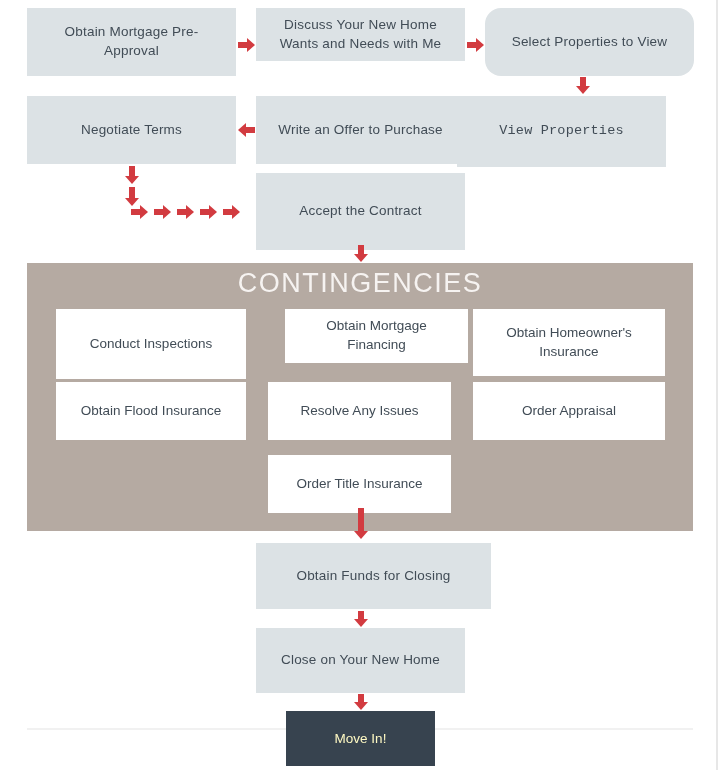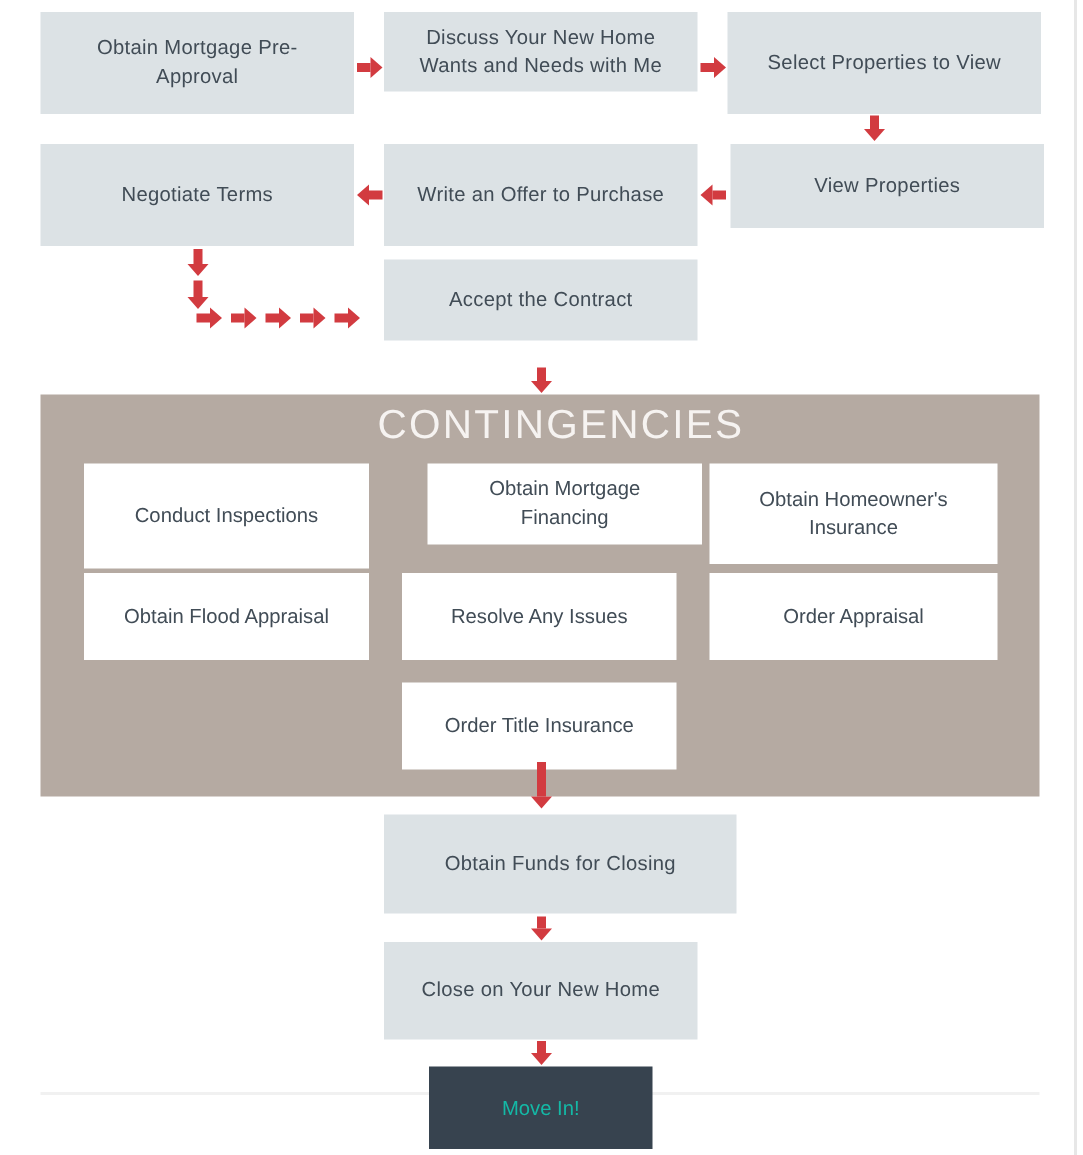--- a/index.html
+++ b/index.html
@@ -32,21 +32,21 @@
   }
   
   .panel {
     position: absolute;
     left: 27px; top: 263px;
     width: 666px; height: 268px;
     background: #b5aaa2;
   }
   .panel-title {
     position: absolute;
-    left: 14px; top: 5px; width: 100%;
+    left: 0; top: 5px; width: 100%;
     text-align: center;
     color: #f6f3f1;
     font-size: 27px;
     font-weight: 300;
     letter-spacing: 1.5px;
   }
   
   .cbox {
     position: absolute;
     background: #ffffff;
@@ -59,21 +59,21 @@
     text-align: center;
     padding: 0 14px;
     box-sizing: border-box;
   }
   
   .final {
     position: absolute;
     left: 286px; top: 711px;
     width: 149px; height: 55px;
     background: #37434f;
-    color: #14b8a6;
+    color: #fef9c3;
     font-size: 13.5px;
     display: flex;
     align-items: center;
     justify-content: center;
     text-align: center;
     z-index: 3;
   }
   
   .arr-right {
     position: absolute;
@@ -157,50 +157,50 @@
 
 <div id="page">
 
   <div class="vline"></div>
   <div class="hline"></div>
 
   <div class="step" style="left:27px; top:8px; width:209px; height:68px;">Obtain Mortgage Pre-Approval</div>
   <div class="arr-right" style="left:238px; top:38px;"></div>
   <div class="step" style="left:256px; top:8px; width:209px; height:53px;">Discuss Your New Home Wants and Needs with Me</div>
   <div class="arr-right" style="left:467px; top:38px;"></div>
-  <div class="step" style="left:485px; top:8px; width:209px; height:68px;">Select Properties to View</div>
+  <div class="step" style="left:485px; top:8px; width:209px; height:68px;border-radius:16px;">Select Properties to View</div>
 
   <div class="arr-down" style="left:576px; top:77px; height:17px;"></div>
 
   <div class="step" style="left:27px; top:96px; width:209px; height:68px;">Negotiate Terms</div>
   <div class="arr-left" style="left:238px; top:123px;"></div>
   <div class="step" style="left:256px; top:96px; width:209px; height:68px;">Write an Offer to Purchase</div>
   <div class="arr-left" style="left:467px; top:123px;"></div>
-  <div class="step" style="left:487px; top:96px; width:209px; height:56px;">View Properties</div>
+  <div class="step" style="left:457px; top:96px; width:209px; height:71px;font-family:Liberation Mono, monospace;">View Properties</div>
 
   <div class="arr-down" style="left:125px; top:166px; height:18px;"></div>
   <div class="arr-down" style="left:125px; top:187px; height:19px;"></div>
   <div class="arr-right" style="left:131px; top:205px;"></div>
   <div class="arr-right" style="left:154px; top:205px;"></div>
   <div class="arr-right" style="left:177px; top:205px;"></div>
   <div class="arr-right" style="left:200px; top:205px;"></div>
   <div class="arr-right" style="left:223px; top:205px;"></div>
 
-  <div class="step" style="left:256px; top:173px; width:209px; height:54px;">Accept the Contract</div>
+  <div class="step" style="left:256px; top:173px; width:209px; height:77px;">Accept the Contract</div>
 
   <div class="arr-down" style="left:354px; top:245px; height:17px;"></div>
 
   <div class="panel">
     <div class="panel-title">CONTINGENCIES</div>
 
     <div class="cbox" style="left:29px; top:46px; width:190px; height:70px;">Conduct Inspections</div>
     <div class="cbox" style="left:241px; top:46px; width:183px; height:54px;margin-left:17px;">Obtain Mortgage Financing</div>
     <div class="cbox" style="left:446px; top:46px; width:192px; height:67px;">Obtain Homeowner's Insurance</div>
 
-    <div class="cbox" style="left:29px; top:119px; width:190px; height:58px;">Obtain Flood Appraisal</div>
+    <div class="cbox" style="left:29px; top:119px; width:190px; height:58px;">Obtain Flood Insurance</div>
     <div class="cbox" style="left:241px; top:119px; width:183px; height:58px;">Resolve Any Issues</div>
     <div class="cbox" style="left:241px; top:192px; width:183px; height:58px;">Order Title Insurance</div>
 
     <div class="cbox" style="left:446px; top:119px; width:192px; height:58px;">Order Appraisal</div>
   </div>
 
   <div class="arr-down" style="left:354px; top:508px; height:31px;"></div>
 
   <div class="step" style="left:256px; top:543px; width:235px; height:66px;">Obtain Funds for Closing</div>
 

